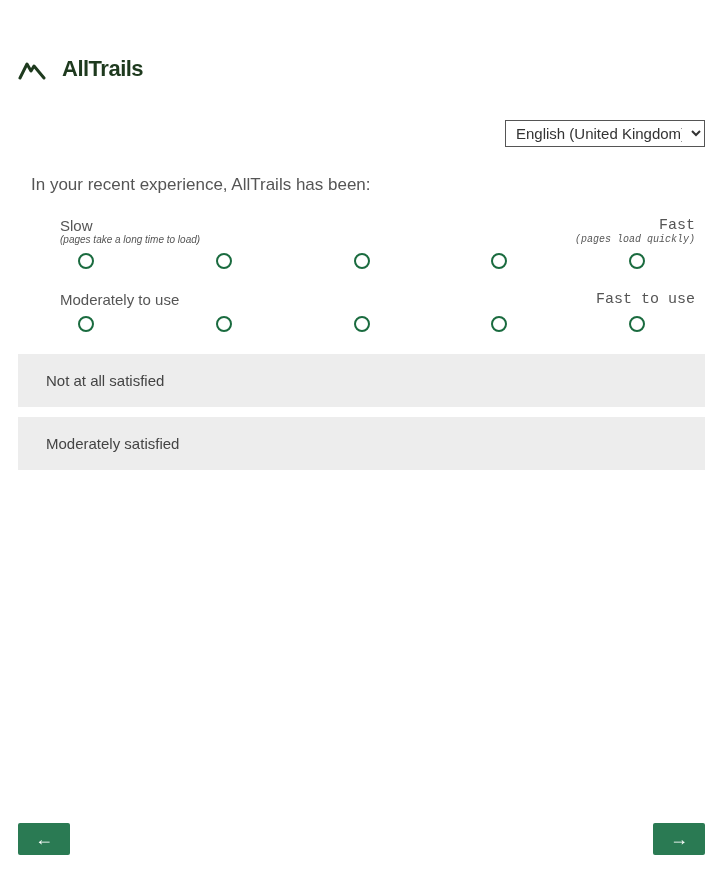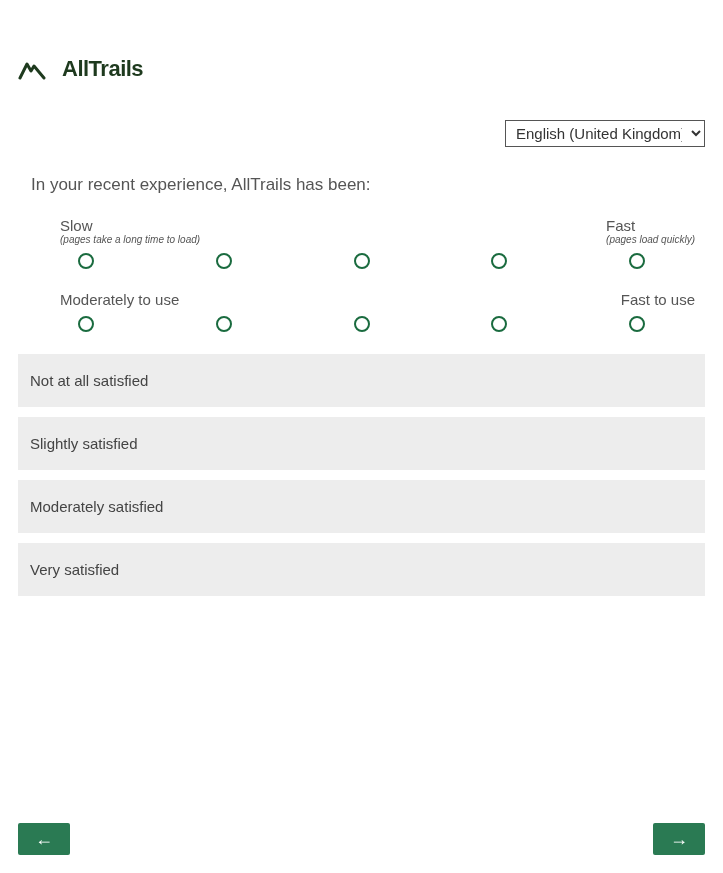--- a/index.html
+++ b/index.html
@@ -54,21 +54,21 @@
     .scale-labels {
       display: flex;
       justify-content: space-between;
       margin-bottom: 8px;
       margin-left: 32px;
     }
     .scale-label-left, .scale-label-right {
       font-size: 15px;
       color: #555;
     }
-    .scale-label-right { text-align: left; }
+    .scale-label-right { text-align: right; font-family: Liberation Mono, monospace; }
     .scale-sub {
       font-style: italic;
       font-size: 10px;
       color: #555;
       display: block;
     }
     .radio-row {
       display: flex;
       justify-content: space-between;
       padding: 0 50px;
@@ -84,21 +84,21 @@
     .q2 {
       margin-top: 38px;
       margin-bottom: 22px;
     }
     .option-btn {
       display: block;
       width: 100%;
       background: #ededed;
       border: none;
       text-align: left;
-      padding: 18px 12px;
+      padding: 18px 28px;
       font-size: 15px;
       color: #444;
       margin-bottom: 10px;
       cursor: pointer;
       font-family: inherit;
     }
     .footer {
       position: absolute;
       bottom: 18px;
       left: 18px;
@@ -174,23 +174,21 @@
       <div class="radio-circle"></div>
       <div class="radio-circle"></div>
       <div class="radio-circle"></div>
       <div class="radio-circle"></div>
       <div class="radio-circle"></div>
     </div>
   </div>
 
 
   <button class="option-btn">Not at all satisfied</button>
-  <button class="option-btn">Slightly satisfied</button>
   <button class="option-btn">Moderately satisfied</button>
-  <button class="option-btn">Very satisfied</button>
 </div>
 
 <div class="footer">
   <button class="nav-btn">
     <span>←</span>
   </button>
   <button class="nav-btn">
     <span>→</span>
   </button>
 </div>

